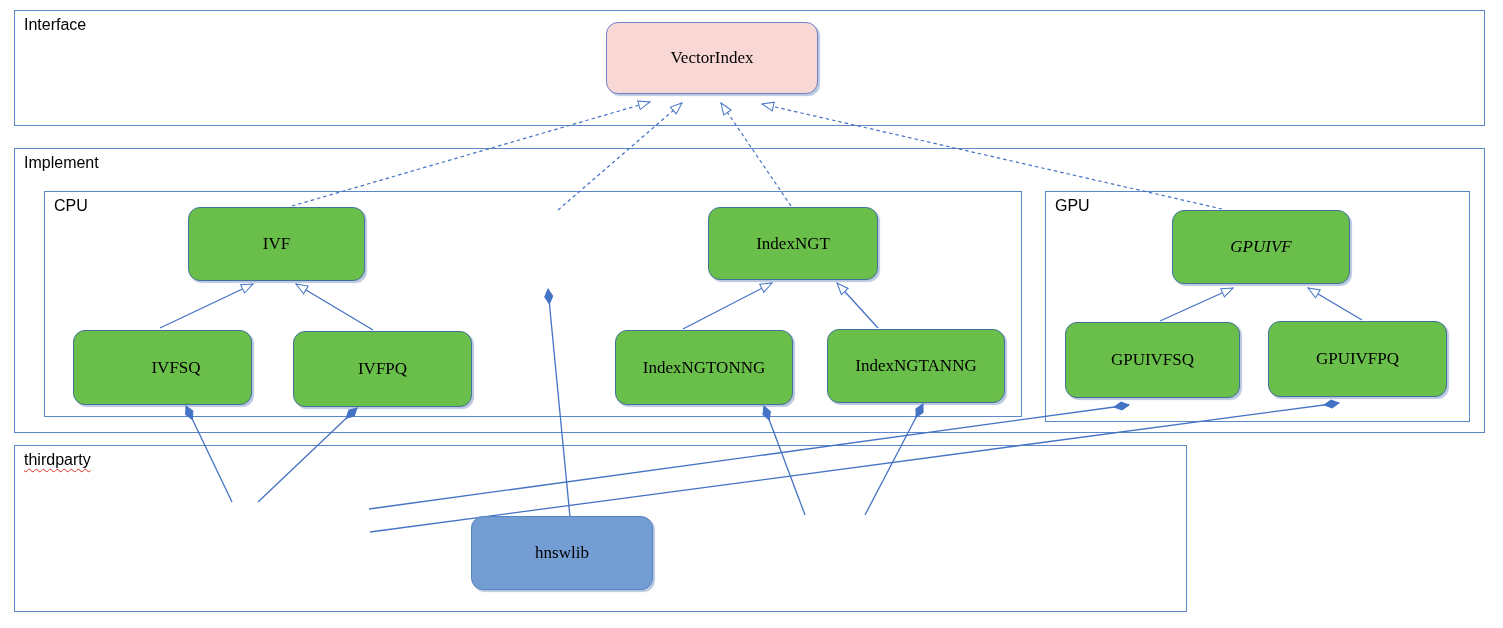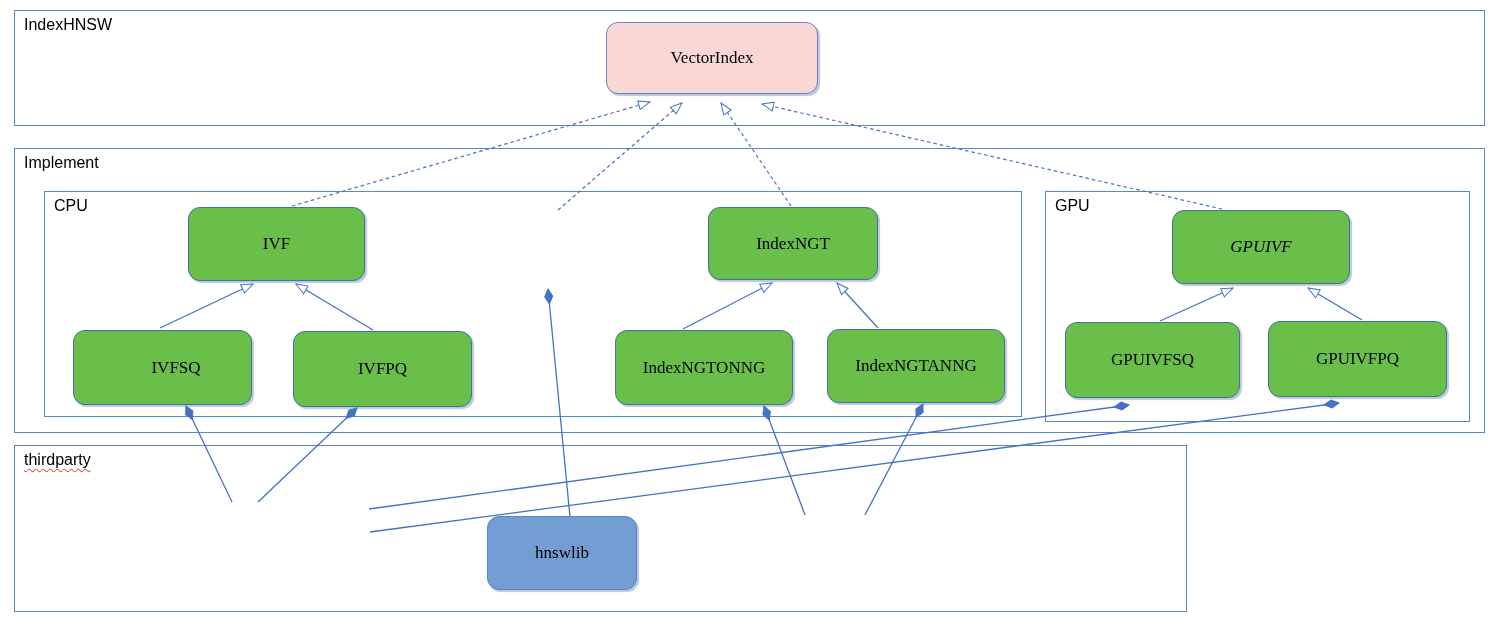--- a/index.html
+++ b/index.html
@@ -47,21 +47,21 @@
   .node.green{background:var(--node-green-fill);border:1.4px solid var(--node-green-border);}
   .node.pink{background:var(--node-pink-fill);border:1.4px solid var(--node-pink-border);}
   .node.blue{background:var(--node-blue-fill);border:1.4px solid var(--node-blue-border);}
 </style>
 </head>
 <body>
 
 <div class="canvas">
 
   <div class="container" style="left:14px;top:10px;width:1471px;height:116px;">
-    <span class="clabel">IndexHNSW</span>
+    <span class="clabel">Interface</span>
   </div>
 
   <div class="container" style="left:14px;top:148px;width:1471px;height:285px;">
     <span class="clabel">Implement</span>
   </div>
 
   <div class="container" style="left:44px;top:191px;width:978px;height:226px;">
     <span class="clabel">CPU</span>
   </div>
 
@@ -130,17 +130,17 @@
   <div class="node green" style="left:827px;top:329px;width:178px;height:74px;">
     <span>IndexNGTANNG</span>
   </div>
   <div class="node green" style="left:1065px;top:322px;width:175px;height:76px;">
     <span>GPUIVFSQ</span>
   </div>
   <div class="node green" style="left:1268px;top:321px;width:179px;height:76px;">
     <span>GPUIVFPQ</span>
   </div>
 
-  <div class="node blue" style="left:487px;top:516px;width:150px;height:74px;">
+  <div class="node blue" style="left:471px;top:516px;width:182px;height:74px;">
     <span>hnswlib</span>
   </div>
 
 </div>
 
 </body></html>

